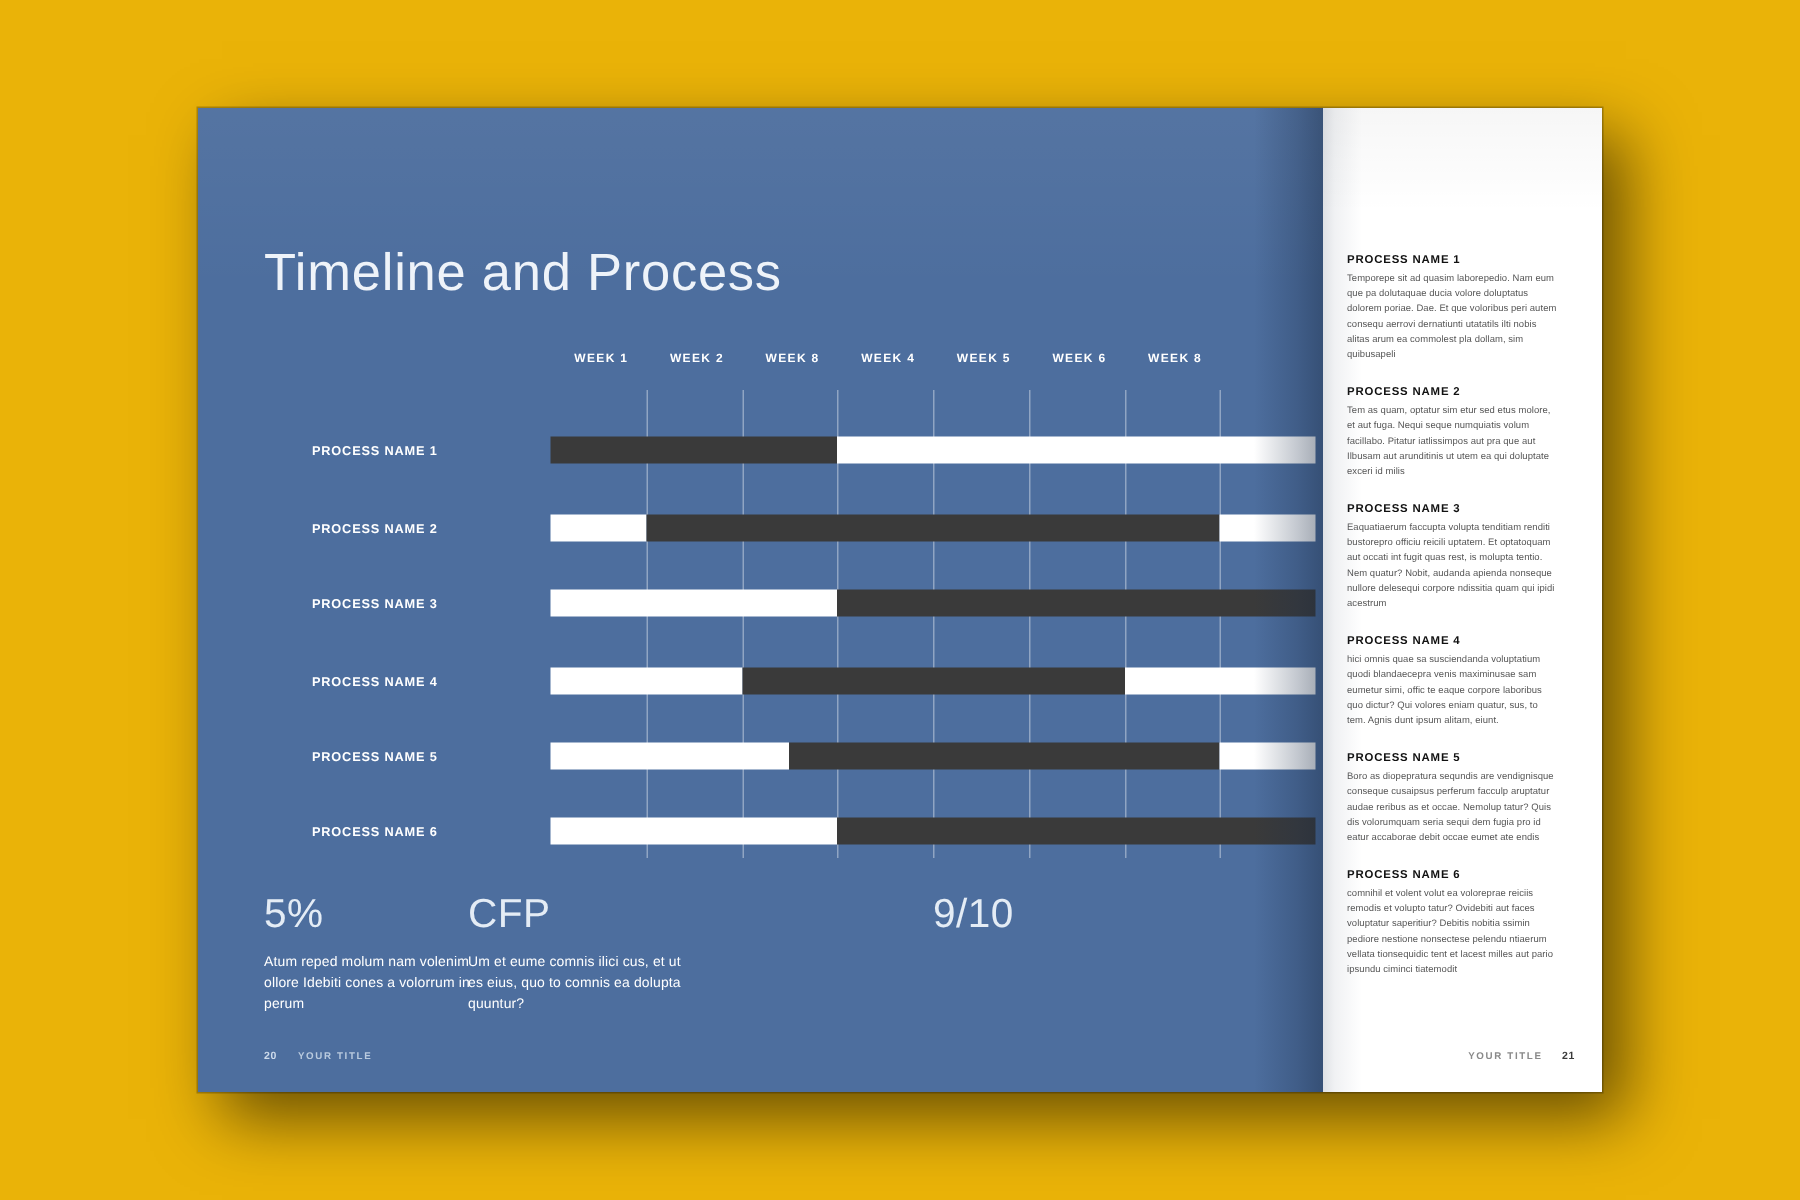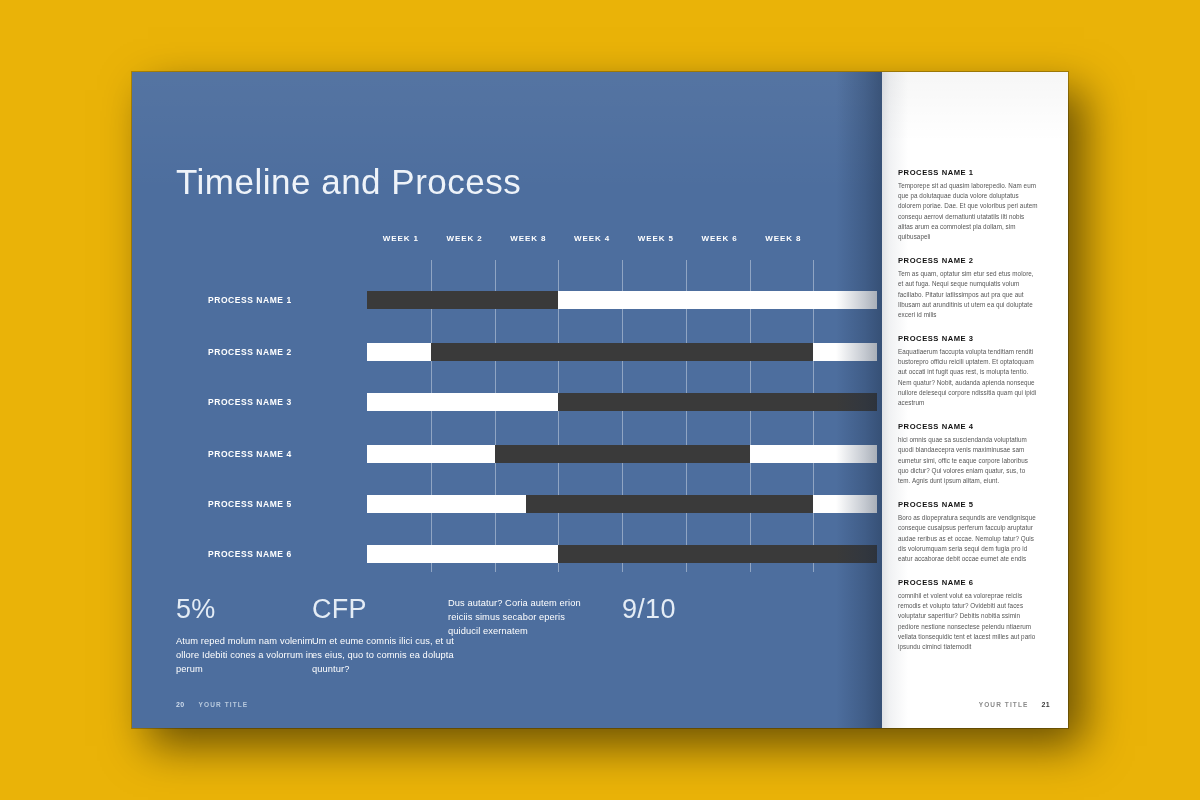--- a/index.html
+++ b/index.html
@@ -193,21 +193,20 @@
       <div id="stats">
           <div class="stat" style="left: 44px; top: 524px;">
             <div class="stat-value">5%</div>
             <div class="stat-desc">Atum reped molum nam volenim ollore Idebiti cones a volorrum in perum</div>
           </div>
           <div class="stat" style="left: 180px; top: 524px;">
             <div class="stat-value">CFP</div>
             <div class="stat-desc">Um et eume comnis ilici cus, et ut es eius, quo to comnis ea dolupta quuntur?</div>
           </div>
           <div class="stat" style="left: 316px; top: 524px;">
-            <div class="stat-desc">Dus autatur? Coria autem erion reiciis simus secabor eperis quiducil exernatem</div>
           </div>
           <div class="stat" style="left: 490px; top: 524px;">
             <div class="stat-value">9/10</div>
           </div>
         </div>
 
       <div id="left-footer">
         <span class="pnum">20</span>
         <span class="ptitle">YOUR TITLE</span>
       </div>

